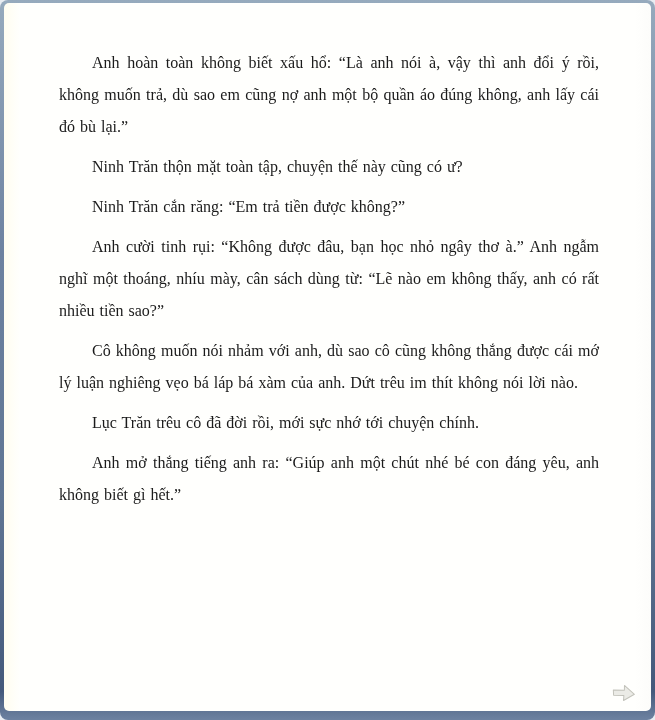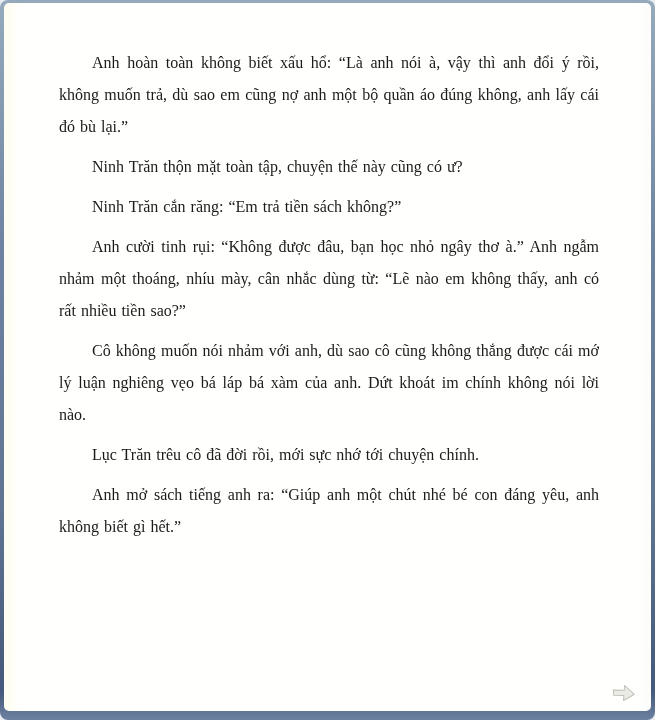--- a/index.html
+++ b/index.html
@@ -50,25 +50,25 @@
   }
 </style>
 </head>
 <body>
 
 <div class="frame">
   <div class="page">
     <div class="content">
       <p>Anh hoàn toàn không biết xấu hổ: “Là anh nói à, vậy thì anh đổi ý rồi, không muốn trả, dù sao em cũng nợ anh một bộ quần áo đúng không, anh lấy cái đó bù lại.”</p>
       <p>Ninh Trăn thộn mặt toàn tập, chuyện thế này cũng có ư?</p>
-      <p>Ninh Trăn cắn răng: “Em trả tiền sách không?”</p>
-      <p>Anh cười tinh rụi: “Không được đâu, bạn học nhỏ ngây thơ à.” Anh ngẫm nhảm một thoáng, nhíu mày, cân nhắc dùng từ: “Lẽ nào em không thấy, anh có rất nhiều tiền sao?”</p>
-      <p>Cô không muốn nói nhảm với anh, dù sao cô cũng không thắng được cái mớ lý luận nghiêng vẹo bá láp bá xàm của anh. Dứt khoát im chính không nói lời nào.</p>
+      <p>Ninh Trăn cắn răng: “Em trả tiền được không?”</p>
+      <p>Anh cười tinh rụi: “Không được đâu, bạn học nhỏ ngây thơ à.” Anh ngẫm nghĩ một thoáng, nhíu mày, cân sách dùng từ: “Lẽ nào em không thấy, anh có rất nhiều tiền sao?”</p>
+      <p>Cô không muốn nói nhảm với anh, dù sao cô cũng không thắng được cái mớ lý luận nghiêng vẹo bá láp bá xàm của anh. Dứt trêu im thít không nói lời nào.</p>
       <p>Lục Trăn trêu cô đã đời rồi, mới sực nhớ tới chuyện chính.</p>
-      <p>Anh mở sách tiếng anh ra: “Giúp anh một chút nhé bé con đáng yêu, anh không biết gì hết.”</p>
+      <p>Anh mở thắng tiếng anh ra: “Giúp anh một chút nhé bé con đáng yêu, anh không biết gì hết.”</p>
     </div>
     <span class="next-arrow">
       <svg width="26" height="20" viewBox="0 0 26 20" style="transform: rotate(8deg);">
         <path d="M2 8.5 L13 7.2 L12.4 2.5 L23.5 9.8 L13.6 17.5 L13.2 12.4 L3 13.6 Z" fill="#ebebe6" stroke="#c2c2ba" stroke-width="1" stroke-linejoin="round"></path>
       </svg>
     </span>
   </div>
 </div>
 
 </body></html>

